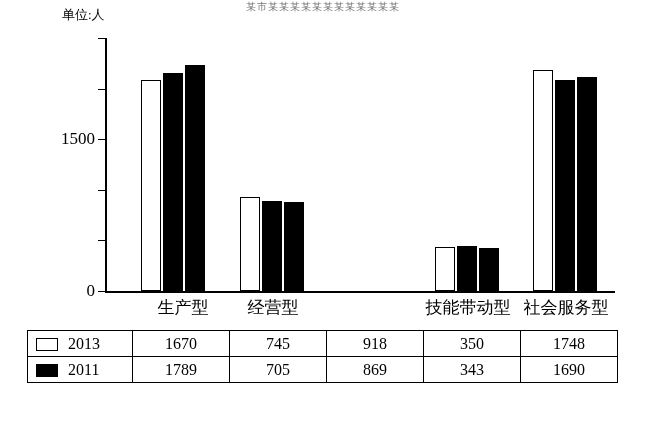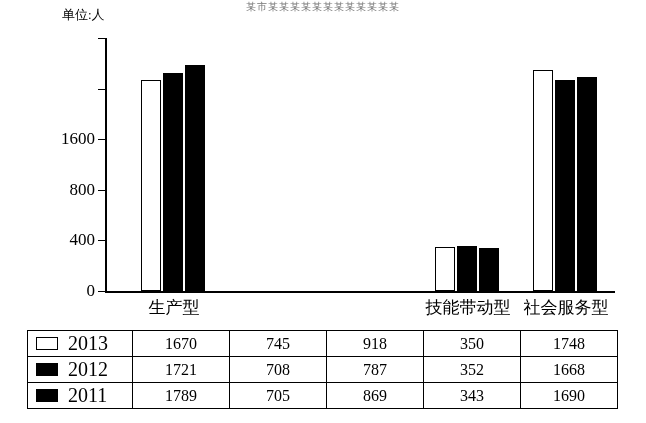--- a/index.html
+++ b/index.html
@@ -152,59 +152,63 @@
     height: 13px;
     border: 1.5px solid #000;
     box-sizing: border-box;
     vertical-align: middle;
     margin-right: 10px;
   }
   .swatch.filled { background: #000; }
   .swatch.open { background: #fff; }
   .legend-text {
     vertical-align: middle;
-    font-size: 20px;
+    font-size: 16px;
   }
 </style>
 </head>
 <body>
 
 <div id="root">
 
   <div class="chart-title">某市某某某某某某某某某某某某</div>
 
   <div class="unit-label">单位:人</div>
 
   <div class="plot">
     <div class="axis-y"></div>
     <div class="axis-x"></div>
 
     <div class="ytick" style="top:253px"></div>
     <div class="ytext" style="top:253px">0</div>
 
     <div class="ytick" style="top:202.4px"></div>
-    <div class="ytext" style="top:202.4px">400</div>
 
     <div class="ytick" style="top:151.8px"></div>
-    <div class="ytext" style="top:151.8px">800</div>
 
     <div class="ytick" style="top:101.2px"></div>
-    <div class="ytext" style="top:101.2px">1600</div>
+    <div class="ytext" style="top:101.2px">1500</div>
 
     <div class="ytick" style="top:50.6px"></div>
 
     <div class="ytick" style="top:0px"></div>
 
     <div class="group" style="left:36px;width:70px">
       <div class="bar y2013" style="left:0px;height:211px"></div>
       <div class="bar y2012" style="left:22px;height:218px"></div>
       <div class="bar y2011" style="left:44px;height:226px"></div>
-      <div class="cat-label" style="left:33px">生产型</div>
-    </div>
-
+      <div class="cat-label" style="left:42px">生产型</div>
+    </div>
+
+    <div class="group" style="left:135px;width:70px">
+      <div class="bar y2013" style="left:0px;height:94px"></div>
+      <div class="bar y2012" style="left:22px;height:90px"></div>
+      <div class="bar y2011" style="left:44px;height:89px"></div>
+      <div class="cat-label" style="left:33px">经营型</div>
+    </div>
 
 
     <div class="group" style="left:428px;width:70px">
       <div class="bar y2013" style="left:0px;height:221px"></div>
       <div class="bar y2012" style="left:22px;height:211px"></div>
       <div class="bar y2011" style="left:44px;height:214px"></div>
       <div class="cat-label" style="left:33px">社会服务型</div>
     </div>
 
     <div class="group" style="left:330px;width:70px">
@@ -222,30 +226,20 @@
           <span class="swatch open"></span><span class="legend-text">2013</span>
         </td>
         <td class="val-cell">1670</td>
         <td class="val-cell">745</td>
         <td class="val-cell">918</td>
         <td class="val-cell">350</td>
         <td class="val-cell">1748</td>
       </tr>
       <tr>
         <td class="legend-cell">
-          <span class="swatch filled"></span><span class="legend-text">2012</span>
-        </td>
-        <td class="val-cell">1721</td>
-        <td class="val-cell">708</td>
-        <td class="val-cell">787</td>
-        <td class="val-cell">352</td>
-        <td class="val-cell">1668</td>
-      </tr>
-      <tr>
-        <td class="legend-cell">
           <span class="swatch filled"></span><span class="legend-text">2011</span>
         </td>
         <td class="val-cell">1789</td>
         <td class="val-cell">705</td>
         <td class="val-cell">869</td>
         <td class="val-cell">343</td>
         <td class="val-cell">1690</td>
       </tr>
     </tbody>
   </table>

